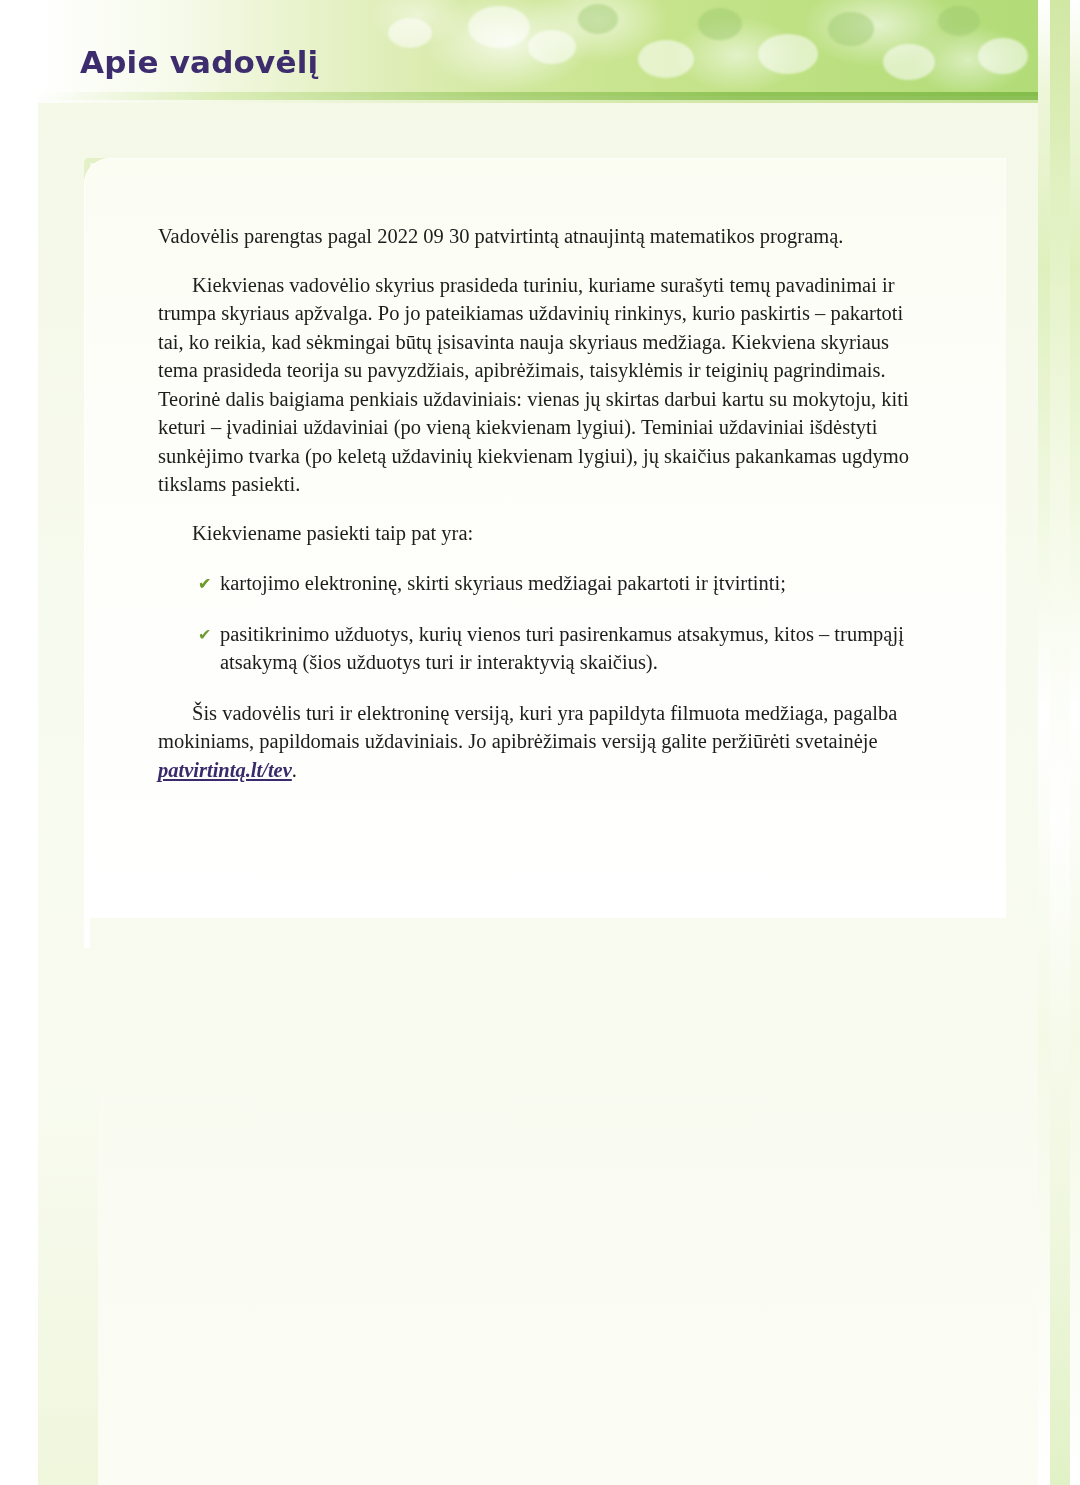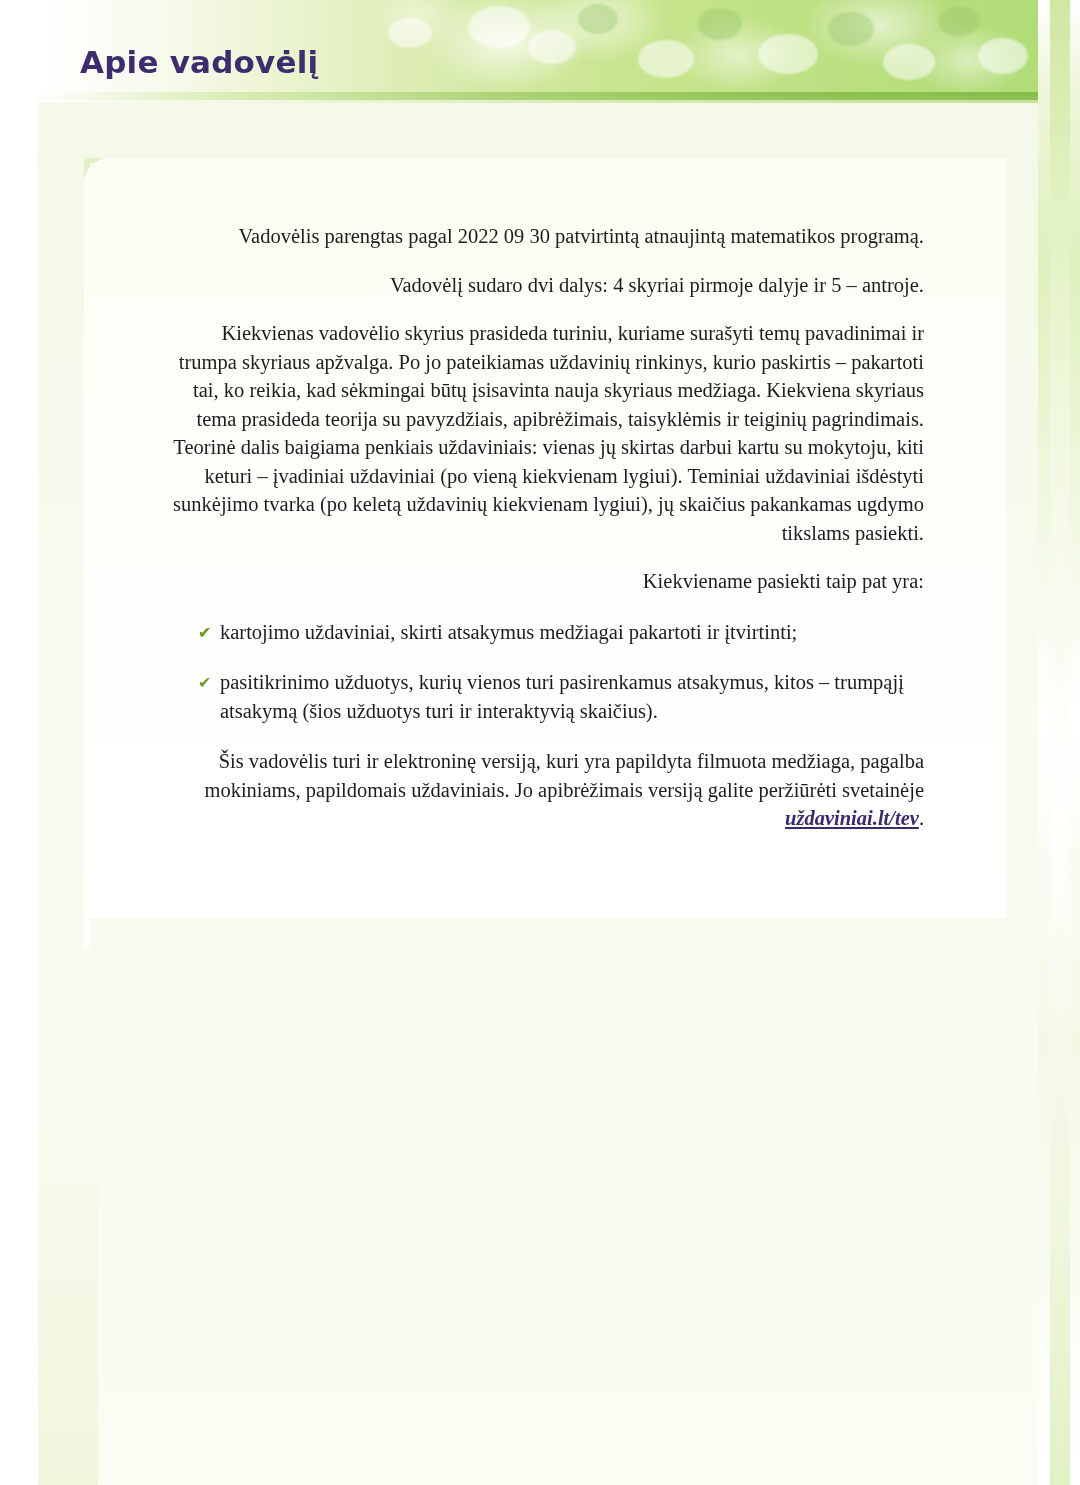--- a/index.html
+++ b/index.html
@@ -170,21 +170,21 @@
     position: absolute;
     left: 158px;
     top: 222px;
     width: 766px;
     color: #1d1d1b;
     font-size: 20.5px;
     line-height: 28.5px;
   }
   .para {
     margin: 0 0 20px 0;
-    text-align: right;
+    text-align: left;
   }
   .para.indent {
     text-indent: 34px;
   }
   .para.tight {
     margin-bottom: 16px;
   }
 
   ul.check-list {
     list-style: none;
@@ -259,36 +259,35 @@
   <div class="page-title">Apie vadovėlį</div>
 
   <div class="card-top-edge"></div>
   <div class="card-left-edge"></div>
   <div class="content-card"></div>
 
   <div class="text-col">
 
     <p class="para">Vadovėlis parengtas pagal 2022 09 30 patvirtintą atnaujintą matematikos programą.</p>
 
-    <p class="para indent">Vadovėlį sudaro dvi dalys: 4 skyriai pirmoje dalyje ir 5 – antroje.</p>
 
     <p class="para indent">Kiekvienas vadovėlio skyrius prasideda turiniu, kuriame surašyti temų pavadinimai ir trumpa skyriaus apžvalga. Po jo pateikiamas uždavinių rinkinys, kurio paskirtis – pakartoti tai, ko reikia, kad sėkmingai būtų įsisavinta nauja skyriaus medžiaga. Kiekviena skyriaus tema prasideda teorija su pavyzdžiais, apibrėžimais, taisyklėmis ir teiginių pagrindimais. Teorinė dalis baigiama penkiais uždaviniais: vienas jų skirtas darbui kartu su mokytoju, kiti keturi – įvadiniai uždaviniai (po vieną kiekvienam lygiui). Teminiai uždaviniai išdėstyti sunkėjimo tvarka (po keletą uždavinių kiekvienam lygiui), jų skaičius pakankamas ugdymo tikslams pasiekti.</p>
 
     <p class="para indent tight">Kiekviename pasiekti taip pat yra:</p>
 
     <ul class="check-list">
       <li>
         <span class="tick">✔</span>
       </li>
       <li>
         <span class="tick">✔</span>
-        <span>kartojimo uždaviniai, skirti atsakymus medžiagai pakartoti ir įtvirtinti;</span>
+        <span>kartojimo elektroninę, skirti skyriaus medžiagai pakartoti ir įtvirtinti;</span>
       </li>
       <li>
         <span class="tick">✔</span>
         <span>pasitikrinimo užduotys, kurių vienos turi pasirenkamus atsakymus, kitos – trumpąjį atsakymą (šios užduotys turi ir interaktyvią skaičius).</span>
       </li>
     </ul>
 
-    <p class="para indent final-para"><span>Šis vadovėlis turi ir elektroninę versiją, kuri yra papildyta filmuota medžiaga, pagalba mokiniams, papildomais uždaviniais. Jo apibrėžimais versiją galite peržiūrėti svetainėje </span><a class="link-em" href="#">uždaviniai.lt/tev</a><span>.</span></p>
+    <p class="para indent final-para"><span>Šis vadovėlis turi ir elektroninę versiją, kuri yra papildyta filmuota medžiaga, pagalba mokiniams, papildomais uždaviniais. Jo apibrėžimais versiją galite peržiūrėti svetainėje </span><a class="link-em" href="#">patvirtintą.lt/tev</a><span>.</span></p>
 
   </div>
 </div>
 
 </body></html>

